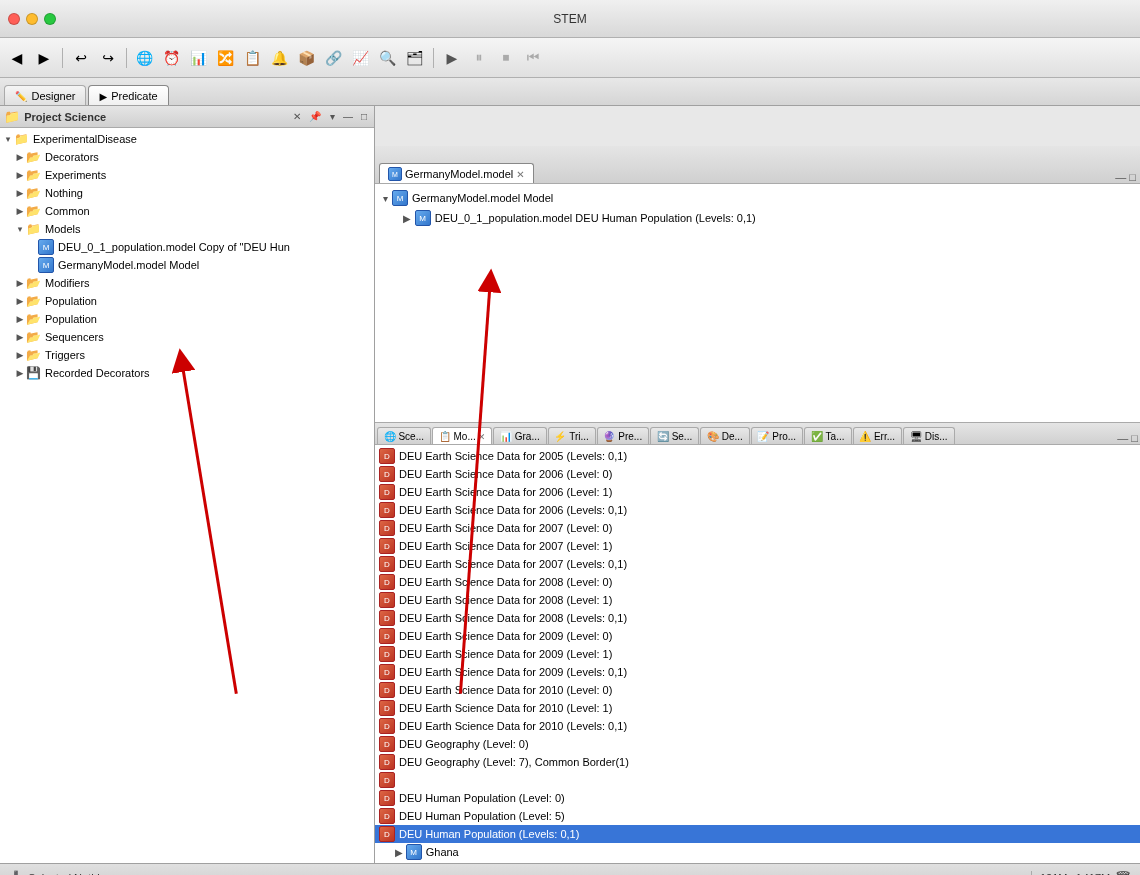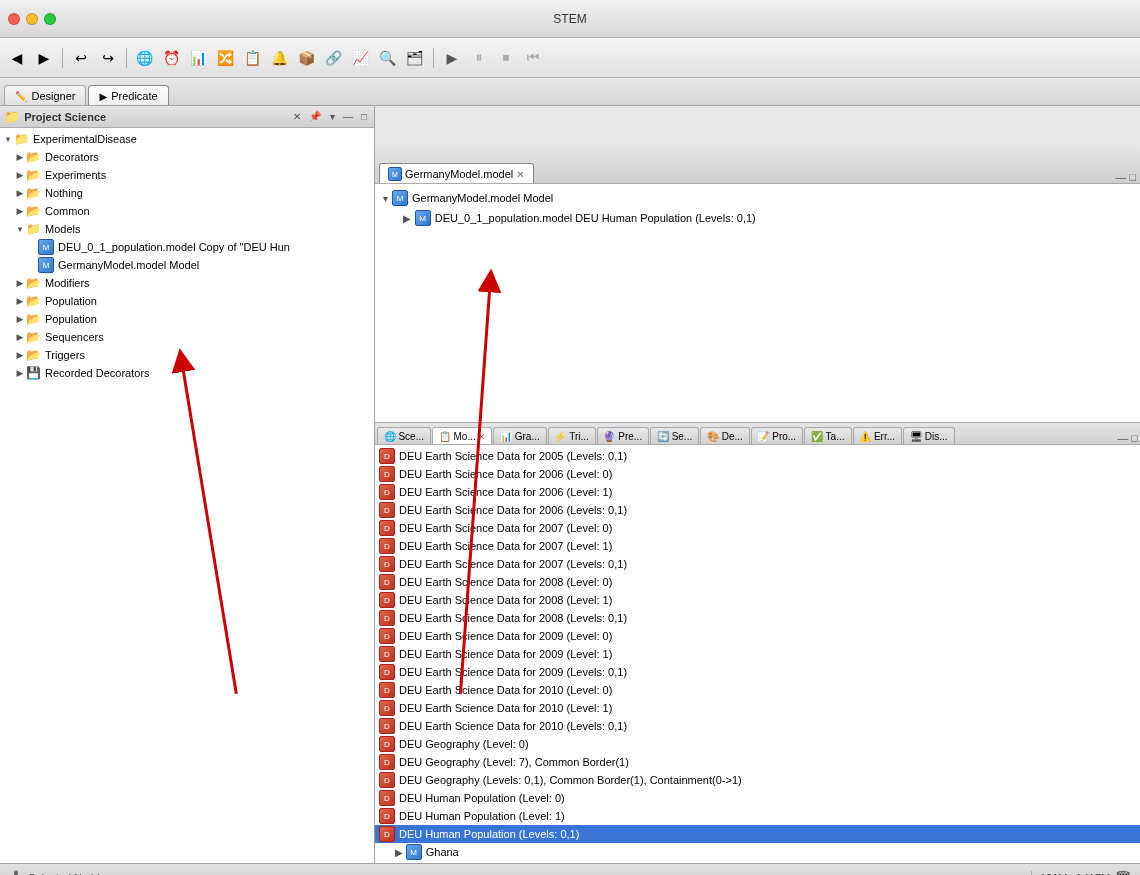--- a/index.html
+++ b/index.html
@@ -590,29 +590,28 @@
             <div class="data-item">
               <span style="display: inline-flex; width: 16px; height: 16px; background: linear-gradient(135deg, rgb(221, 102, 68), rgb(187, 51, 34)); border: 1px solid rgb(170, 34, 34); border-radius: 2px; align-items: center; justify-content: center; font-size: 8px; color: white; margin-right: 4px; flex-shrink: 0;">D</span>
               <span>DEU Geography (Level: 0)</span>
             </div>
             <div class="data-item">
               <span style="display: inline-flex; width: 16px; height: 16px; background: linear-gradient(135deg, rgb(221, 102, 68), rgb(187, 51, 34)); border: 1px solid rgb(170, 34, 34); border-radius: 2px; align-items: center; justify-content: center; font-size: 8px; color: white; margin-right: 4px; flex-shrink: 0;">D</span>
               <span>DEU Geography (Level: 7), Common Border(1)</span>
             </div>
             <div class="data-item">
               <span style="display: inline-flex; width: 16px; height: 16px; background: linear-gradient(135deg, rgb(221, 102, 68), rgb(187, 51, 34)); border: 1px solid rgb(170, 34, 34); border-radius: 2px; align-items: center; justify-content: center; font-size: 8px; color: white; margin-right: 4px; flex-shrink: 0;">D</span>
-              <span>DEU Geography (Levels: 0,1), Common Border(1), Containment(0-&gt;1)</span>
             </div>
             <div class="data-item">
               <span style="display: inline-flex; width: 16px; height: 16px; background: linear-gradient(135deg, rgb(221, 102, 68), rgb(187, 51, 34)); border: 1px solid rgb(170, 34, 34); border-radius: 2px; align-items: center; justify-content: center; font-size: 8px; color: white; margin-right: 4px; flex-shrink: 0;">D</span>
               <span>DEU Human Population (Level: 0)</span>
             </div>
             <div class="data-item">
               <span style="display: inline-flex; width: 16px; height: 16px; background: linear-gradient(135deg, rgb(221, 102, 68), rgb(187, 51, 34)); border: 1px solid rgb(170, 34, 34); border-radius: 2px; align-items: center; justify-content: center; font-size: 8px; color: white; margin-right: 4px; flex-shrink: 0;">D</span>
-              <span>DEU Human Population (Level: 1)</span>
+              <span>DEU Human Population (Level: 5)</span>
             </div>
             <div class="data-item selected">
               <span style="display: inline-flex; width: 16px; height: 16px; background: linear-gradient(135deg, rgb(221, 102, 68), rgb(187, 51, 34)); border: 1px solid rgb(170, 34, 34); border-radius: 2px; align-items: center; justify-content: center; font-size: 8px; color: white; margin-right: 4px; flex-shrink: 0;">D</span>
               <span>DEU Human Population (Levels: 0,1)</span>
             </div>
             <div class="data-item" style="padding-left: 20px;">
               <span style="font-size: 10px; color: rgb(85, 85, 85); margin-right: 3px;">▶</span>
               <span style="display: inline-flex; width: 16px; height: 16px; background: linear-gradient(135deg, rgb(102, 170, 238), rgb(51, 119, 204)); border: 1px solid rgb(34, 85, 170); border-radius: 2px; align-items: center; justify-content: center; font-size: 8px; color: white; margin-right: 4px; flex-shrink: 0;">M</span>
               <span>Ghana</span>
             </div>

